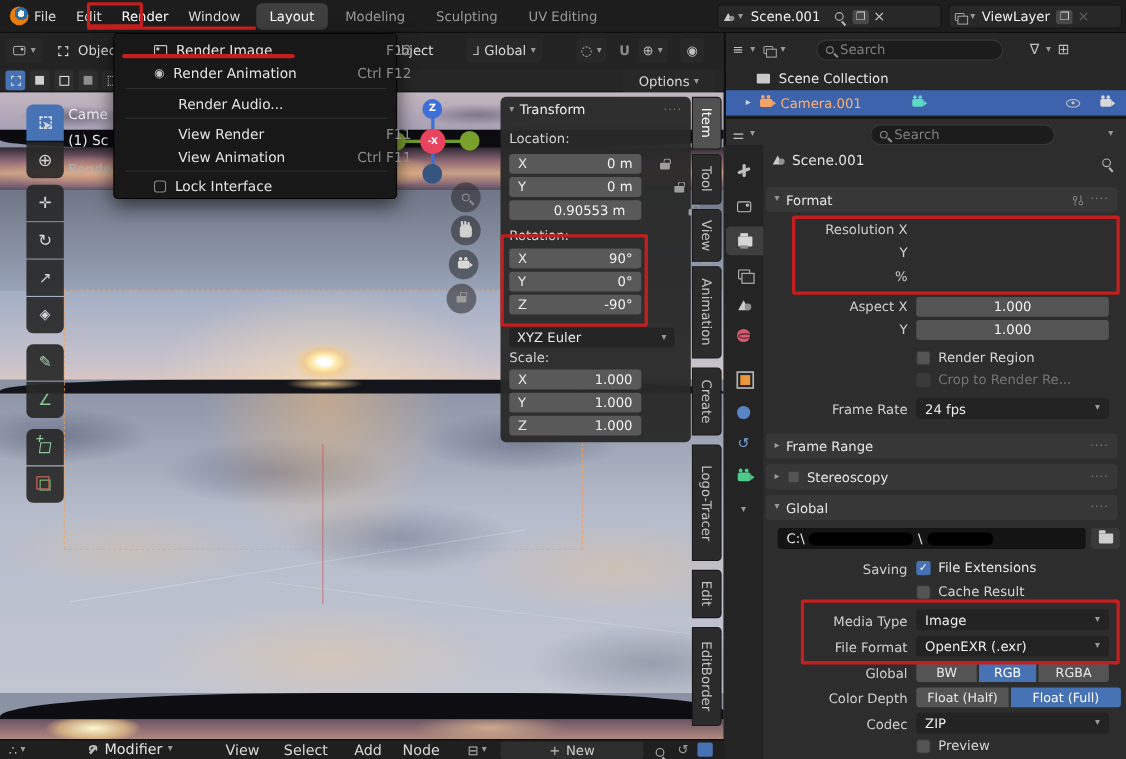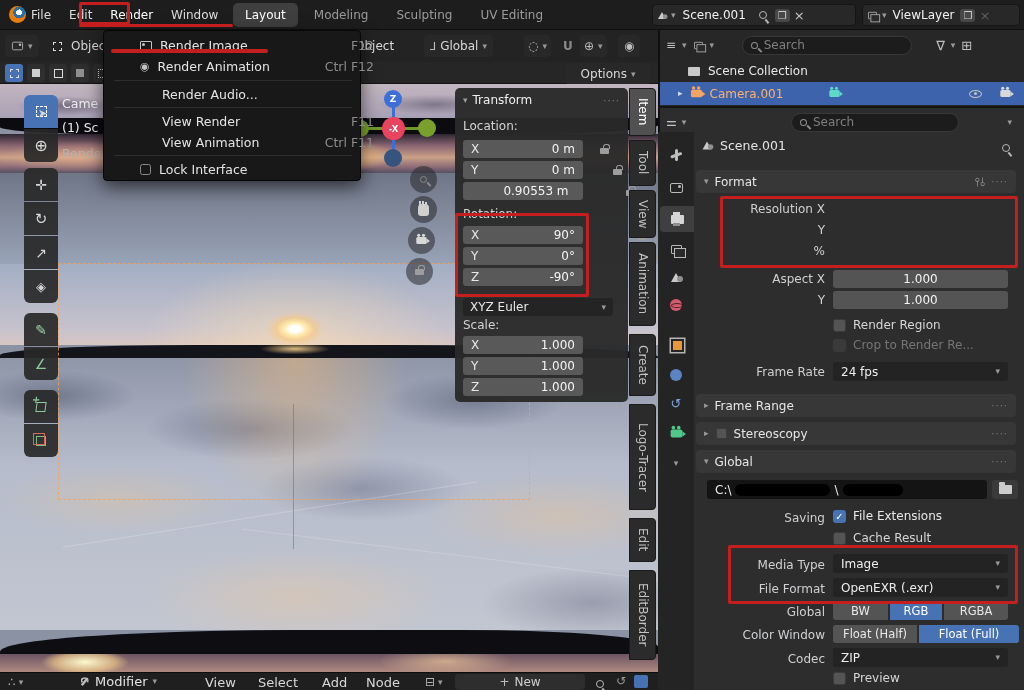--- a/index.html
+++ b/index.html
@@ -577,21 +577,21 @@
   </div>
   <div class="plabel" style="left:697px;top:580px;">File Format</div>
   <div class="pdd" style="top:578px;">
     <span class="t">OpenEXR (.exr)</span>
     <span class="cv">▾</span>
   </div>
   <div class="plabel" style="left:697px;top:603px;">Global</div>
   <div class="seg" style="left:833px;top:602px;width:55px;border-radius:3px 0 0 3px;">BW</div>
   <div class="seg on" style="left:890px;top:602px;width:52px;">RGB</div>
   <div class="seg" style="left:944px;top:602px;width:64px;border-radius:0 3px 3px 0;">RGBA</div>
-  <div class="plabel" style="left:697px;top:626px;">Color Window</div>
+  <div class="plabel" style="left:697px;top:626px;">Color Depth</div>
   <div class="seg" style="left:833px;top:625px;width:84px;border-radius:3px 0 0 3px;">Float (Half)</div>
   <div class="seg on" style="left:919px;top:625px;width:100px;border-radius:0 3px 3px 0;">Float (Full)</div>
   <div class="plabel" style="left:697px;top:650px;">Codec</div>
   <div class="pdd" style="top:648px;">
     <span class="t">ZIP</span>
     <span class="cv">▾</span>
   </div>
   <div class="abs flex" style="left:833px;top:671px;gap:7px;">
     <span class="chk"></span>
     <span style="color:#d6d6d6;">Preview</span>

